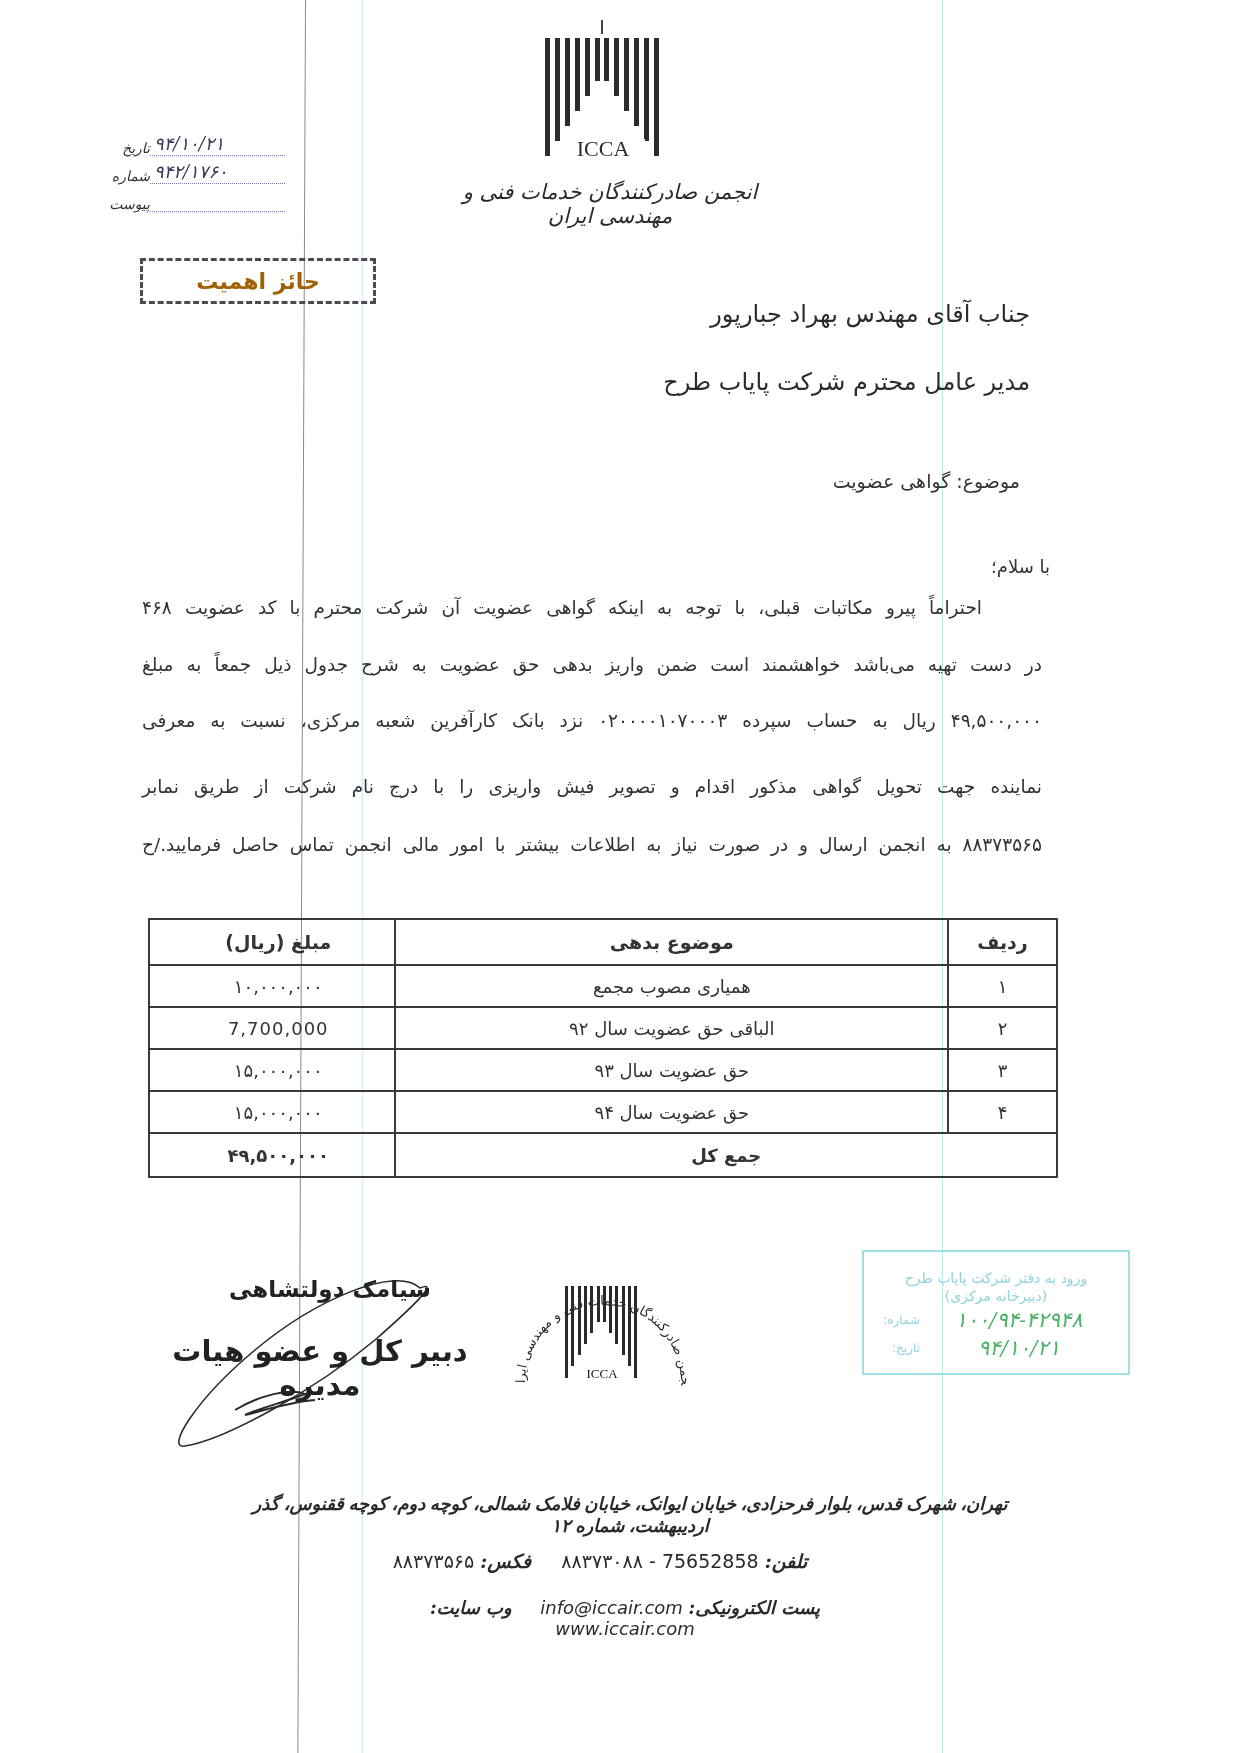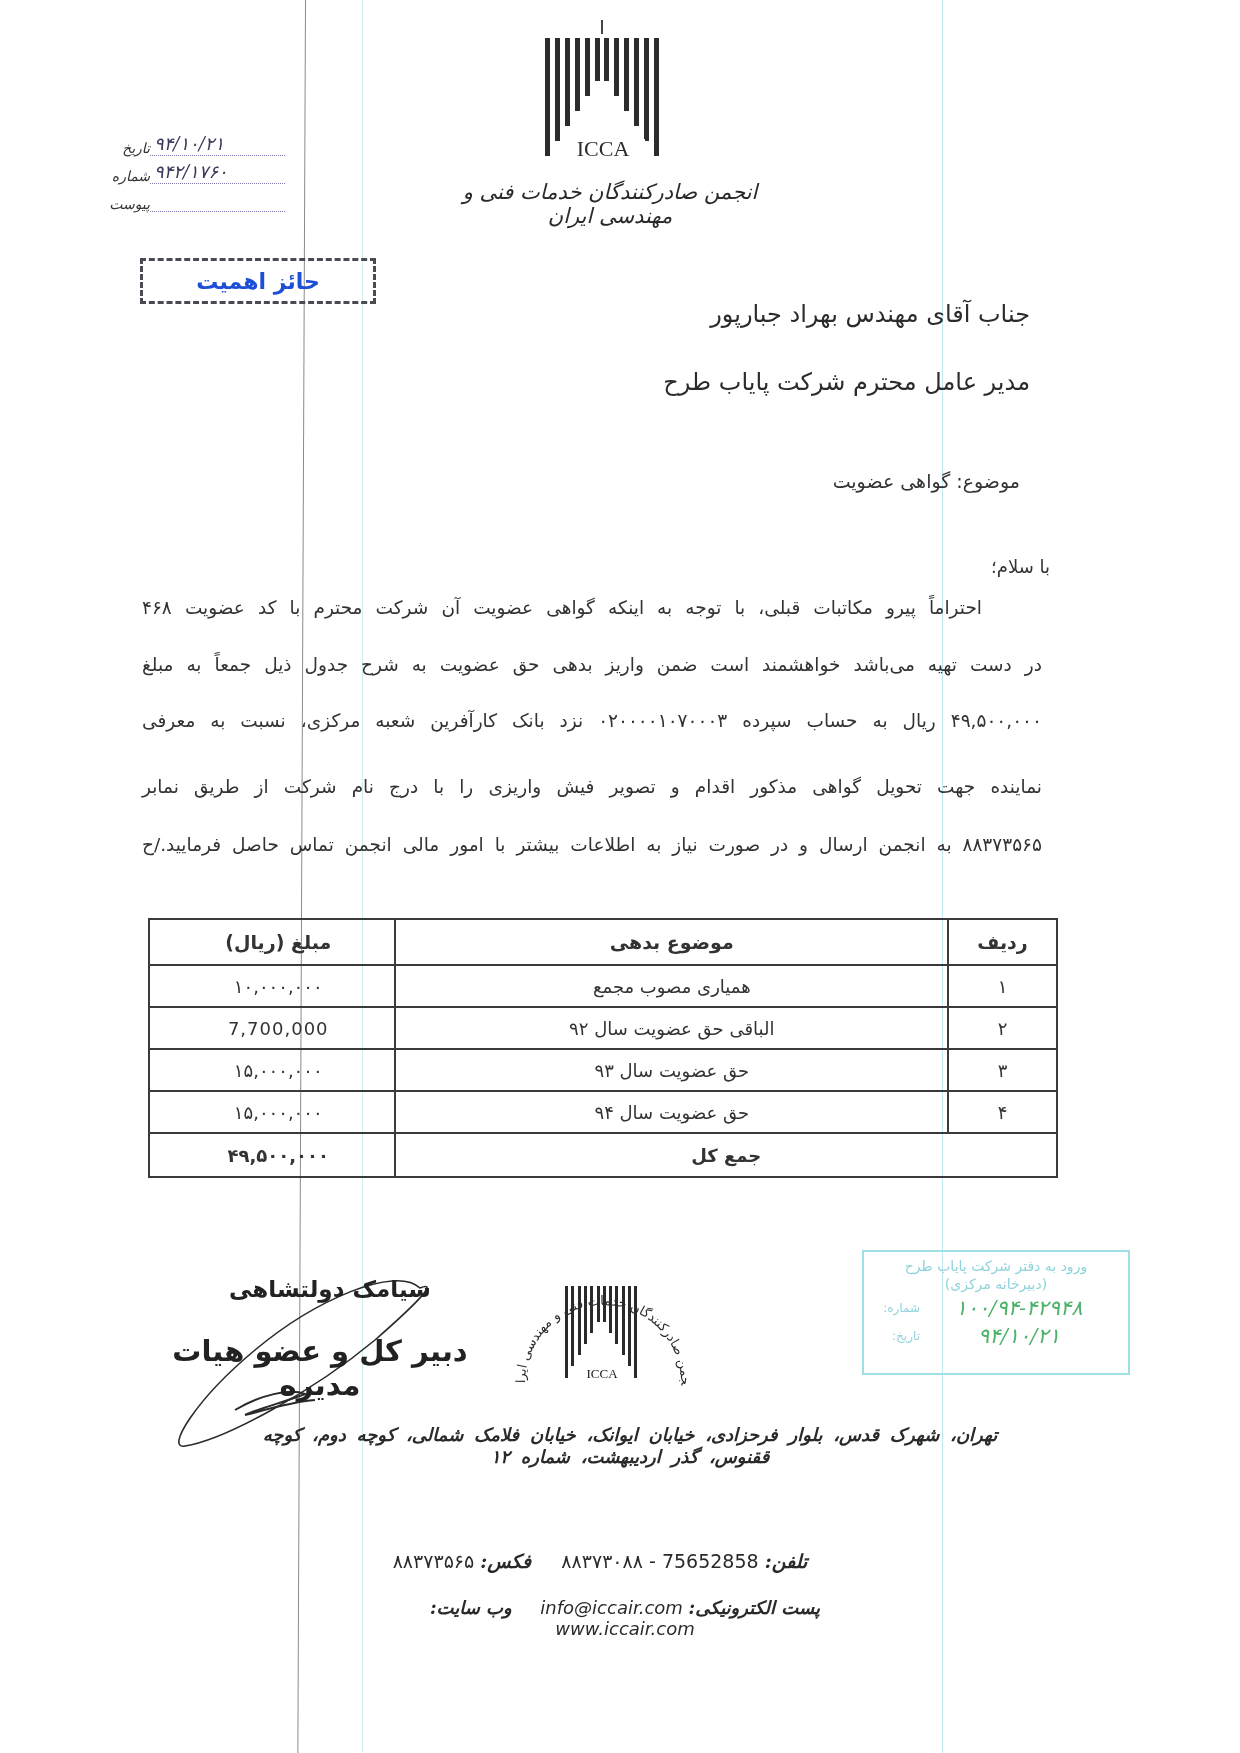--- a/index.html
+++ b/index.html
@@ -26,21 +26,21 @@
   .logo-bar { position:absolute; top:0; width:5px; background:#2c2c2c; }
   .logo-text { position:absolute; left:16px; top:119px; width:84px; text-align:center;
                font-family:"Liberation Serif", serif; font-size:22px; color:#2c2c2c; letter-spacing:0px; background:#fff; line-height:20px; }
   .logo-tick { position:absolute; left:56px; top:0; width:2px; height:14px; background:#444; }
   .tagline { left:460px; top:180px; width:300px; text-align:center; font-family:"DejaVu Serif", serif;
              font-style:italic; font-size:21px; color:#2a2a2a; }
 
   
   .important { left:140px; top:258px; width:236px; height:46px; border:3px dashed #4a4a55;
                box-sizing:border-box; display:flex; align-items:center; justify-content:center;
-               font-weight:bold; font-size:22px; color:#1d4ed8; }
+               font-weight:bold; font-size:22px; color:#a16207; }
 
   
   .recipient { right:210px; text-align:right; font-weight:normal; font-size:24px; color:#2b2b2b; }
   .rec1 { top:300px; }
   .rec2 { top:368px; }
 
   .subject { right:220px; top:470px; font-size:19px; color:#333; }
   .greeting { right:190px; top:556px; font-size:18px; color:#333; }
 
   .para { left:142px; width:900px; font-size:18.5px; color:#333; text-align:justify; text-align-last:justify; }
@@ -66,28 +66,28 @@
 
   
   .seal { left:495px; top:1248px; width:215px; height:140px; }
   .seal-bars { position:absolute; left:70px; top:38px; width:75px; height:95px; }
   .seal-bar { position:absolute; top:0; width:3px; background:#2a2a2a; }
   .seal-text { position:absolute; left:76px; top:118px; width:62px; text-align:center; font-family:"Liberation Serif", serif; font-size:13px; background:#fff; color:#222; }
 
   
   .stamp { left:862px; top:1250px; width:268px; height:125px; border:2px solid #9fdfe6; box-sizing:border-box;
            color:#8fd3dc; font-size:14px; text-align:center; }
-  .stamp-line1 { margin-top:6px; }
+  .stamp-line1 { margin-top:18px; }
   .stamp-line2 { margin-top:2px; }
   .stamp-row { display:flex; flex-direction:row-reverse; align-items:center; padding:0 10px; margin-top:4px; }
   .stamp-label { font-size:12px; width:46px; text-align:right; }
   .stamp-value { flex:1; color:#4fb26a; font-family:"DejaVu Serif", serif; font-style:italic; font-size:21px; text-align:center; }
 
   
-  .footer-address { left:230px; top:1424px; width:800px; text-align:center; font-family:Liberation Mono, monospace; font-style:italic; font-weight:bold; font-size:18px; color:#2a2a2a; }
+  .footer-address { left:230px; top:1493px; width:800px; text-align:center; font-family:Liberation Serif, serif; font-style:italic; font-weight:bold; font-size:18px; color:#2a2a2a; }
   .footer-phone { left:320px; top:1550px; width:560px; text-align:center; font-size:19px; color:#2a2a2a; }
   .footer-web { left:360px; top:1597px; width:530px; text-align:center; font-size:18px; color:#2a2a2a; }
   .ltr { direction:ltr; unicode-bidi:embed; font-family:"DejaVu Sans", sans-serif; font-style:italic; }
   .lbl { font-family:"DejaVu Serif", serif; font-style:italic; font-weight:bold; }
 </style>
 </head>
 <body>
 
 <div class="scan-gray"></div>
 <div class="scan-cyan1"></div>

